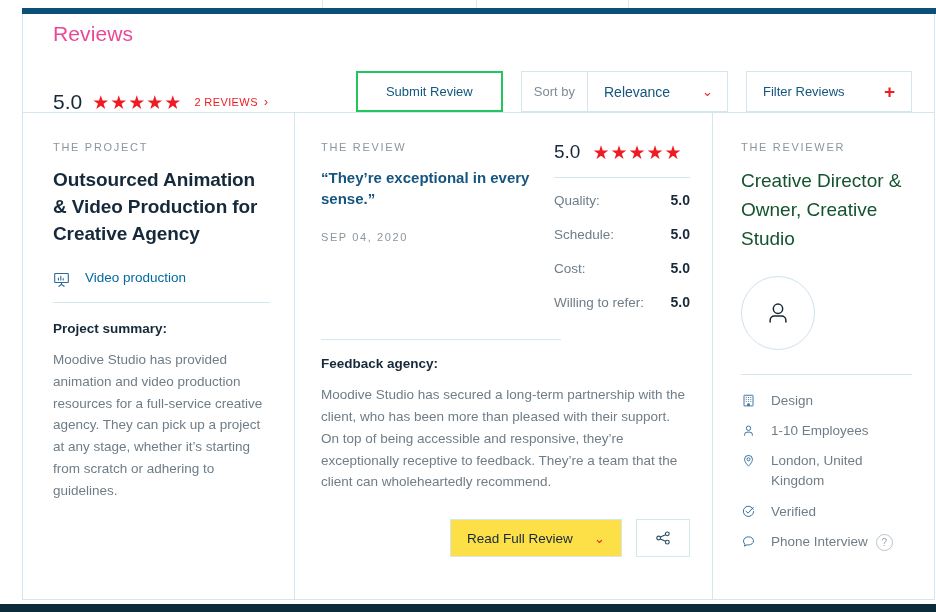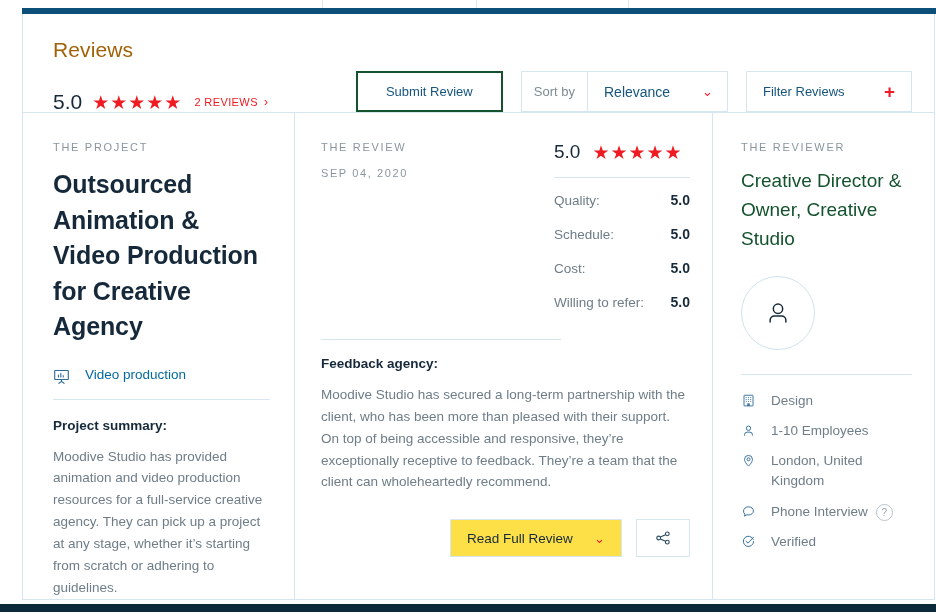--- a/index.html
+++ b/index.html
@@ -66,23 +66,23 @@
 
   
   .header {
     position: relative;
     height: 98px;
     border-bottom: 1px solid #d6e6ee;
   }
   .rev-title {
     position: absolute;
     left: 30px;
-    top: 24px;
+    top: 8px;
     font-size: 21px;
-    color: #a16207;
+    color: #ec4899;
     font-weight: 400;
     letter-spacing: .1px;
   }
   .rating-row {
     position: absolute;
     left: 30px;
     top: 76px;
     display: flex;
     align-items: center;
   }
@@ -120,21 +120,21 @@
     box-sizing: border-box;
     display: flex;
     align-items: center;
     justify-content: center;
     background: #ffffff;
     font-size: 13px;
     color: #15557f;
     white-space: nowrap;
   }
   .btn-submit {
-    border: 2px solid #14532d;
+    border: 2px solid #22c55e;
     width: 147px;
     margin-right: 18px;
   }
   .sortwrap {
     display: flex;
     align-items: stretch;
     margin-right: 18px;
   }
   .sort-label {
     box-sizing: border-box;
@@ -199,21 +199,21 @@
   .eyebrow {
     font-size: 11px;
     letter-spacing: 1.7px;
     color: #8a969e;
     text-transform: uppercase;
     margin: 0 0 14px 0;
     font-weight: 400;
   }
 
   .project-title {
-    font-size: 25px;
+    font-size: 19px;
     line-height: 1.42;
     color: #16293a;
     font-weight: 700;
     margin: 0 0 22px 0;
     letter-spacing: -.1px;
   }
 
   .meta-list { margin: 0; padding: 0; list-style: none; }
   .meta-item {
     display: flex;
@@ -457,20 +457,21 @@
         <div class="divider partial-left"></div>
 
         <div class="sub-head">Project summary:</div>
         <p class="para">Moodive Studio has provided animation and video production resources for a full-service creative agency. They can pick up a project at any stage, whether it’s starting from scratch or adhering to guidelines.</p>
       </div>
 
       <div class="col-review">
         <div class="review-top">
           <div class="review-left">
             <div class="eyebrow">THE REVIEW</div>
+            <div class="quote">“They’re exceptional in every sense.”</div>
             <div class="review-date">SEP 04, 2020</div>
           </div>
 
           <div class="score-box">
             <div class="score-top">
               <span class="num">5.0</span>
               <span class="stars">★★★★★</span>
             </div>
             <div class="score-rows">
               <div class="score-row">
@@ -561,36 +562,36 @@
                 <path d="M10 17.5s5.3-5.1 5.3-9a5.3 5.3 0 1 0-10.6 0c0 3.9 5.3 9 5.3 9z"></path>
                 <circle cx="10" cy="8.4" r="2"></circle>
               </svg>
             </span>
             <span>London, United Kingdom</span>
           </li>
 
           <li class="rv-item">
             <span class="ico">
               <svg width="15" height="15" viewBox="0 0 20 20" fill="none" stroke="currentColor" stroke-width="1.25">
+                <path d="M16.4 7.2A6.9 6.9 0 1 0 16.9 10" stroke-linecap="round"></path>
+                <path d="M6.6 9.6l2.8 2.6 7-7.6" stroke-linecap="round" stroke-linejoin="round"></path>
+              </svg>
+            </span>
+            <span>Verified</span>
+          </li>
+
+          <li class="rv-item">
+            <span class="ico">
+              <svg width="15" height="15" viewBox="0 0 20 20" fill="none" stroke="currentColor" stroke-width="1.25">
                 <path d="M16.6 9.2c0 3-2.9 5.4-6.6 5.4-.7 0-1.4-.1-2-.25L4.6 16.2l.7-2.6A5 5 0 0 1 3.4 9.2c0-3 2.9-5.4 6.6-5.4s6.6 2.4 6.6 5.4z" stroke-linejoin="round"></path>
               </svg>
             </span>
             <span>Phone Interview</span>
             <span class="help-badge">?</span>
           </li>
-
-          <li class="rv-item">
-            <span class="ico">
-              <svg width="15" height="15" viewBox="0 0 20 20" fill="none" stroke="currentColor" stroke-width="1.25">
-                <path d="M16.4 7.2A6.9 6.9 0 1 0 16.9 10" stroke-linecap="round"></path>
-                <path d="M6.6 9.6l2.8 2.6 7-7.6" stroke-linecap="round" stroke-linejoin="round"></path>
-              </svg>
-            </span>
-            <span>Verified</span>
-          </li>
         </ul>
       </div>
 
     </div>
   </div>
 
   <div class="bottombar"></div>
 </div>
 
 </body></html>

